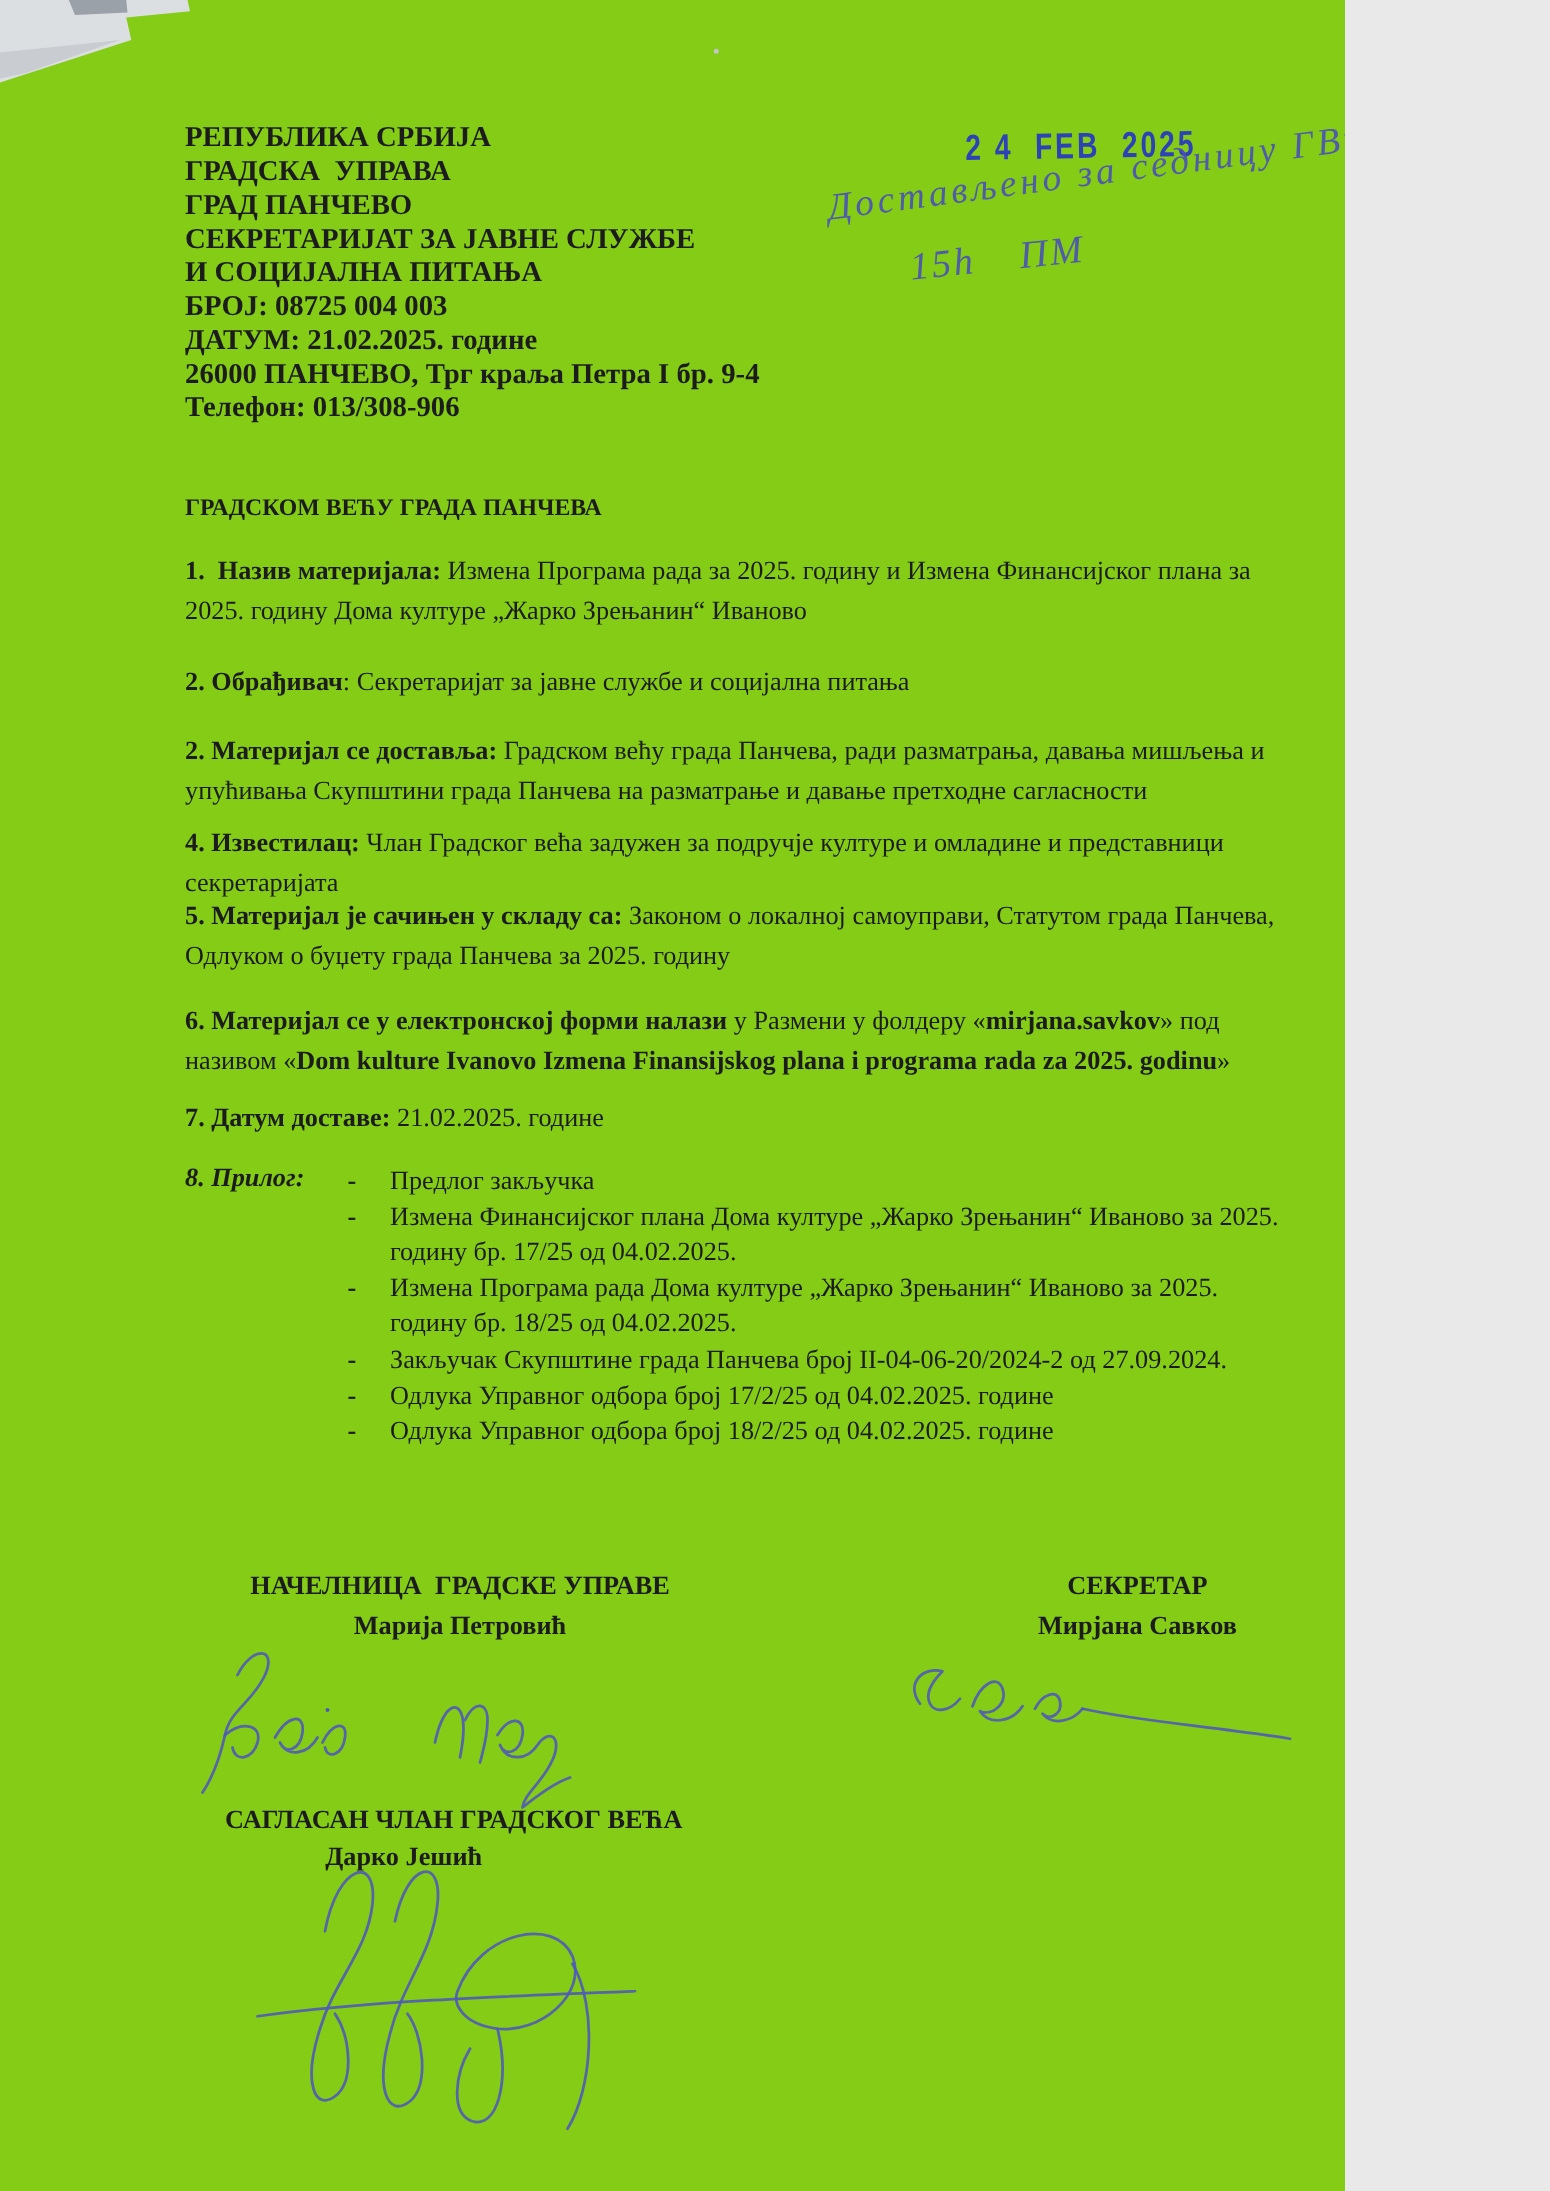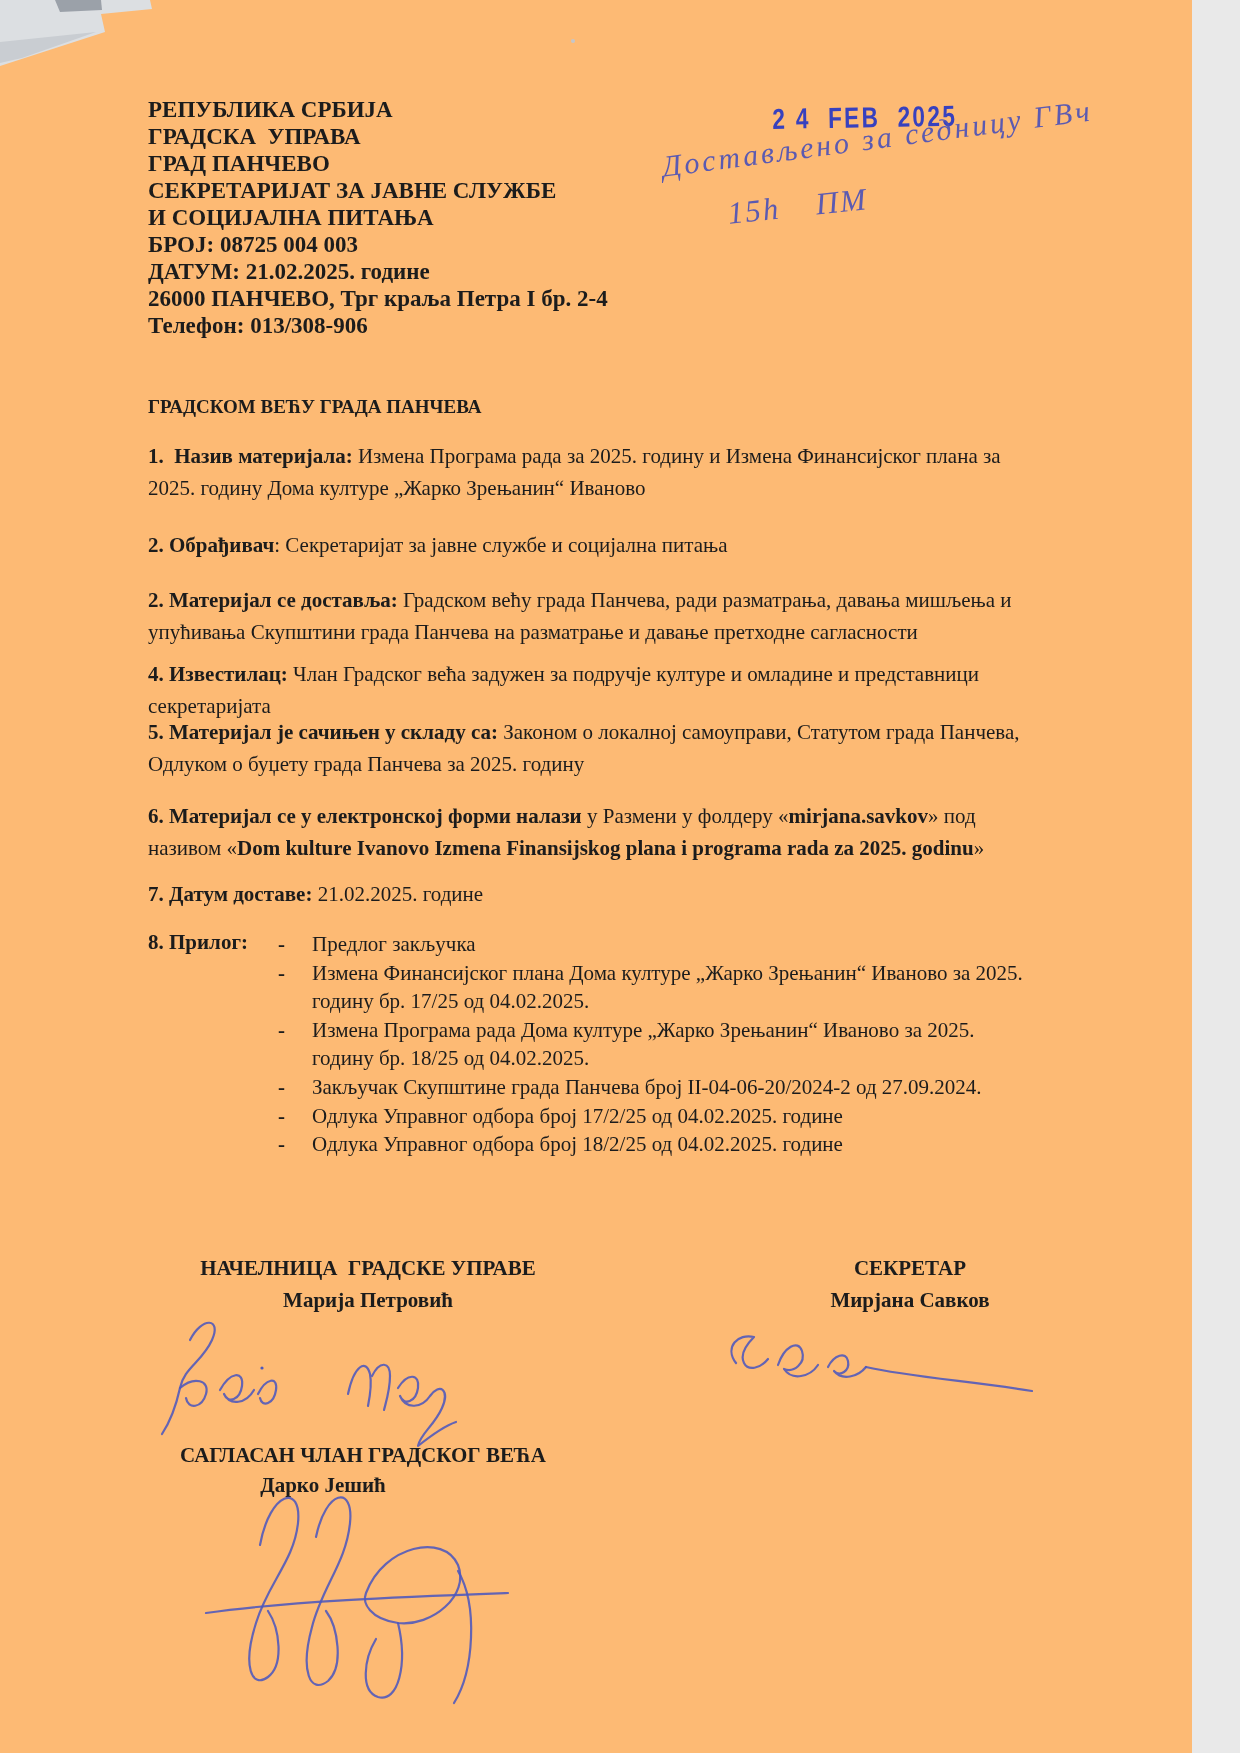--- a/index.html
+++ b/index.html
@@ -1,18 +1,18 @@
 <!DOCTYPE html>
 <html><head>
 <meta charset="utf-8">
 <style>
   html,body{margin:0;padding:0;background:#e9e9e9;}
   .page{
-    position:relative;width:1192px;height:1753px;overflow:hidden;
-    background:#fdba74;color:#1c1c1c;
+    position:relative;width:1076px;height:1753px;overflow:hidden;
+    background:#84cc16;color:#1c1c1c;
     font-family:"Liberation Serif","DejaVu Serif",serif;
   }
   .abs{position:absolute;}
   
   .hdr{left:148px;top:96px;font-weight:bold;font-size:23px;line-height:27px;}
   .hdr div{white-space:pre;}
   
   .stamp{
     left:772px;top:103px;color:#2737c5;
     font-family:"Liberation Sans","DejaVu Sans",sans-serif;
@@ -22,21 +22,21 @@
   }
   .hw{color:#4a50b8;font-style:italic;white-space:pre;transform-origin:left top;opacity:.9;}
   .hw1{left:660px;top:150px;font-size:30px;letter-spacing:3px;transform:rotate(-7.5deg);}
   .hw2{left:726px;top:196px;font-size:31px;word-spacing:26px;letter-spacing:2px;transform:rotate(-6deg);}
   
   .addr{left:148px;top:396px;font-weight:bold;font-size:19px;white-space:pre;}
   .para{left:148px;width:990px;font-size:21px;line-height:32px;}
   .para div{white-space:pre;}
   b{font-weight:bold;}
   
-  .alabel{left:148px;top:930px;font-weight:bold;font-size:21px;white-space:pre;}
+  .alabel{left:148px;top:930px;font-weight:bold;font-size:21px;white-space:pre;font-style:italic;}
   .alist{left:312px;top:930px;font-size:21px;line-height:28.6px;}
   .arow{position:relative;white-space:pre;}
   .dash{position:absolute;left:-34px;top:0;font-weight:bold;}
   
   .sigblock{font-size:21px;text-align:center;}
   .sigtitle{font-weight:bold;white-space:pre;}
   .signame{font-weight:bold;white-space:pre;}
   .sb-left{left:148px;top:1256px;width:440px;}
   .sb-left .signame{margin-top:7px;}
   .sb-right{left:700px;top:1256px;width:420px;}
@@ -59,21 +59,21 @@
   <div class="speck" style="left:571px;top:39px;width:4px;height:4px;"></div>
 
   <div class="abs hdr">
     <div>РЕПУБЛИКА СРБИЈА</div>
     <div>ГРАДСКА  УПРАВА</div>
     <div>ГРАД ПАНЧЕВО</div>
     <div>СЕКРЕТАРИЈАТ ЗА ЈАВНЕ СЛУЖБЕ</div>
     <div>И СОЦИЈАЛНА ПИТАЊА</div>
     <div>БРОЈ: 08725 004 003</div>
     <div>ДАТУМ: 21.02.2025. године</div>
-    <div>26000 ПАНЧЕВО, Трг краља Петра I бр. 2-4</div>
+    <div>26000 ПАНЧЕВО, Трг краља Петра I бр. 9-4</div>
     <div>Телефон: 013/308-906</div>
   </div>
 
   <div class="abs stamp">2 4  FEB  2025</div>
   <div class="abs hw hw1">Достављено за седницу ГВч</div>
   <div class="abs hw hw2">15h ПМ</div>
 
   <div class="abs addr">ГРАДСКОМ ВЕЋУ ГРАДА ПАНЧЕВА</div>
 
   <div class="abs para" style="top:440px;">

